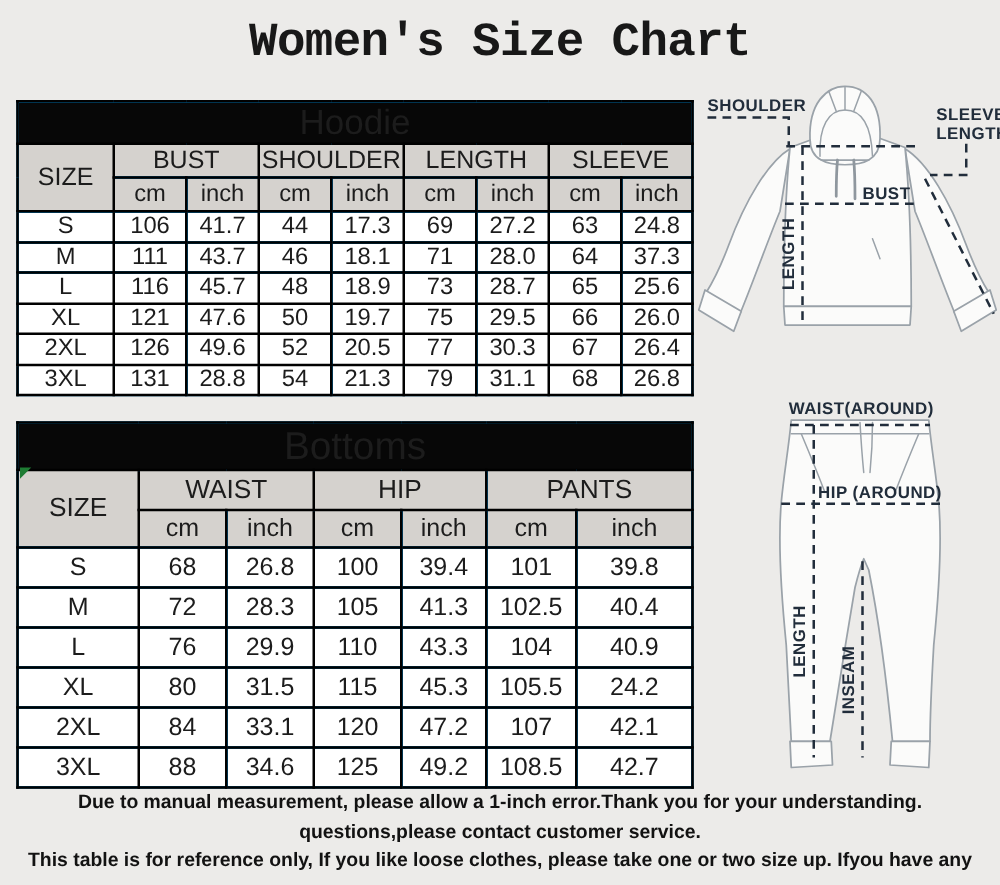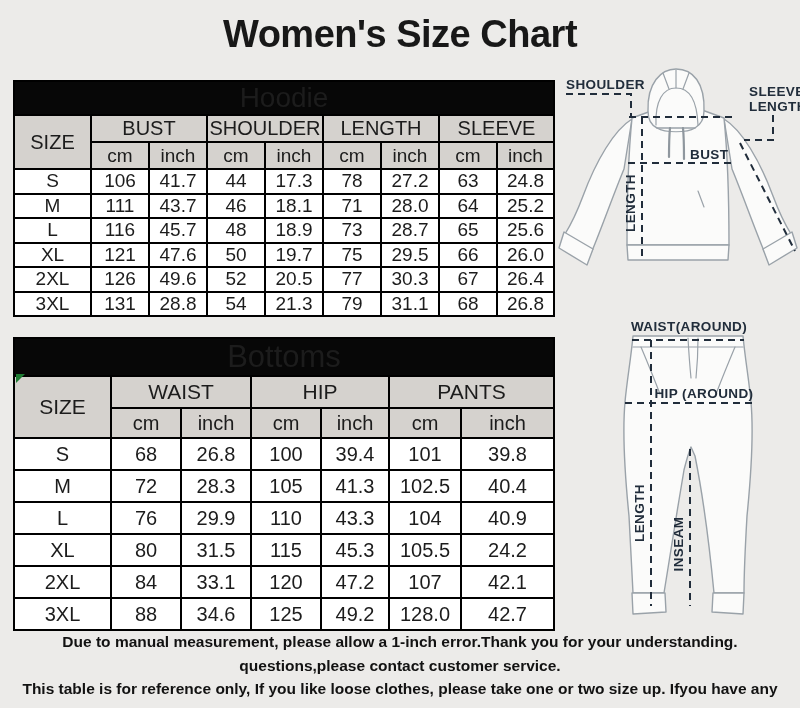--- a/index.html
+++ b/index.html
@@ -9,20 +9,21 @@
     background:#ecebe9;
     font-family:"Liberation Sans", sans-serif;
     overflow:hidden;
   }
 
   .page-title {
     position:absolute; top:13px; left:0; width:100%;
     text-align:center;
     font-size:38px; font-weight:bold; color:#181818;
     letter-spacing:-0.5px;
+    font-family:Liberation Mono, monospace;
   }
 
   
   table.size-table {
     position:absolute;
     border-collapse:collapse; table-layout:fixed;
     background:#0369a1;
     border:2px solid #000;
   }
   #hoodie-table  { left:13px; top:80px;  width:540px; }
@@ -126,35 +127,35 @@
         <th class="unit-cell">inch</th>
       </tr>
   </thead>
   <tbody>
       <tr>
         <th>S</th>
         <td>106</td>
         <td>41.7</td>
         <td>44</td>
         <td>17.3</td>
-        <td>78</td>
+        <td>69</td>
         <td>27.2</td>
         <td>63</td>
         <td>24.8</td>
       </tr>
       <tr>
         <th>M</th>
         <td>111</td>
         <td>43.7</td>
         <td>46</td>
         <td>18.1</td>
         <td>71</td>
         <td>28.0</td>
         <td>64</td>
-        <td>25.2</td>
+        <td>37.3</td>
       </tr>
       <tr>
         <th>L</th>
         <td>116</td>
         <td>45.7</td>
         <td>48</td>
         <td>18.9</td>
         <td>73</td>
         <td>28.7</td>
         <td>65</td>
@@ -270,21 +271,21 @@
         <td>47.2</td>
         <td>107</td>
         <td>42.1</td>
       </tr>
       <tr>
         <th>3XL</th>
         <td>88</td>
         <td>34.6</td>
         <td>125</td>
         <td>49.2</td>
-        <td>128.0</td>
+        <td>108.5</td>
         <td>42.7</td>
       </tr>
     </tbody>
 </table>
 
 <div class="excel-flag"></div>
 
 <svg class="hoodie-svg" viewBox="0 0 248 252">
 
   <g>

